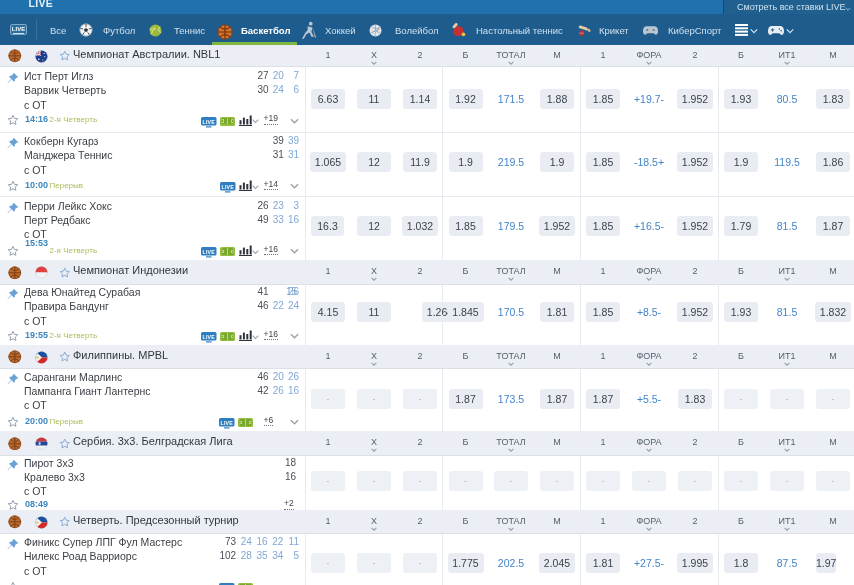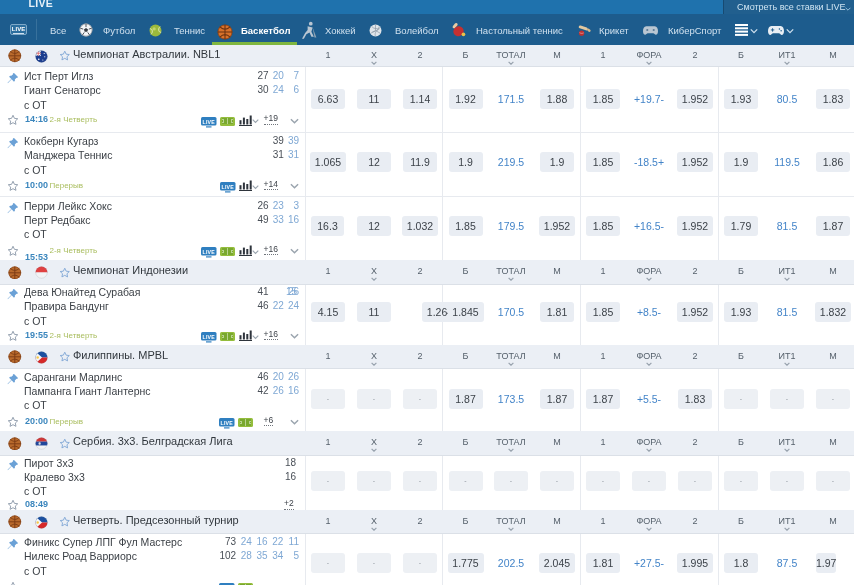--- a/index.html
+++ b/index.html
@@ -341,21 +341,21 @@
 <div class="collab" style="left:721px;top:515.5px">Б</div>
 <div class="collab" style="left:767px;top:515.5px">ИТ1</div>
 <svg style="position:absolute;left:784px;top:526.5px" width="6" height="4" viewBox="0 0 10 6">
     <path d="M1 1l4 4 4-4" fill="none" stroke="#98a2ad" stroke-width="2"></path>
   </svg>
 <div class="collab" style="left:813px;top:515.5px">М</div>
 <svg style="position:absolute;left:6.5px;top:72.0px" width="12" height="12" viewBox="0 0 24 24">
     <path d="M14 2l8 8-1.8 1.8-1.2-.4-3.4 3.4.3 2.5-2 2-4.6-4.6-6.8 7-1.5.6.6-1.5 7-6.8L4.2 9.4l2-2 2.5.3 3.4-3.4-.4-1.2z" fill="#6ba1d6"></path>
   </svg>
 <div class="team" style="top:70.0px">Ист Перт Иглз</div>
-<div class="team" style="top:84.3px">Гиант Сенаторс</div>
+<div class="team" style="top:84.3px">Варвик Четверть</div>
 <div class="team" style="top:98.6px">с ОТ</div>
 <div class="score sd" style="left:242.60000000000002px;top:70.0px">27</div>
 <div class="score sd" style="left:242.60000000000002px;top:84.3px">30</div>
 <div class="score sb" style="left:257.8px;top:70.0px">20</div>
 <div class="score sb" style="left:257.8px;top:84.3px">24</div>
 <div class="score sb" style="left:273.0px;top:70.0px">7</div>
 <div class="score sb" style="left:273.0px;top:84.3px">6</div>
 <svg style="position:absolute;left:6.5px;top:114.0px" width="12" height="12" viewBox="0 0 24 24">
     <path d="M12 2.5l2.9 6.2 6.6.8-4.9 4.6 1.3 6.6-5.9-3.3-5.9 3.3 1.3-6.6-4.9-4.6 6.6-.8z" fill="none" stroke="#95a1b0" stroke-width="2"></path>
   </svg>
@@ -452,21 +452,21 @@
 <div class="team" style="top:228.1px">с ОТ</div>
 <div class="score sd" style="left:242.60000000000002px;top:199.5px">26</div>
 <div class="score sd" style="left:242.60000000000002px;top:213.8px">49</div>
 <div class="score sb" style="left:257.8px;top:199.5px">23</div>
 <div class="score sb" style="left:257.8px;top:213.8px">33</div>
 <div class="score sb" style="left:273.0px;top:199.5px">3</div>
 <div class="score sb" style="left:273.0px;top:213.8px">16</div>
 <svg style="position:absolute;left:6.5px;top:244.5px" width="12" height="12" viewBox="0 0 24 24">
     <path d="M12 2.5l2.9 6.2 6.6.8-4.9 4.6 1.3 6.6-5.9-3.3-5.9 3.3 1.3-6.6-4.9-4.6 6.6-.8z" fill="none" stroke="#95a1b0" stroke-width="2"></path>
   </svg>
-<div class="time" style="left:25px;top:252px">15:53</div>
+<div class="time" style="left:25px;top:238px">15:53</div>
 <div class="status" style="left:49.5px;top:245.5px">2-я Четверть</div>
 <svg style="position:absolute;left:239px;top:245px" width="13" height="11" viewBox="0 0 13 11">
     <rect x="0.5" y="5.2" width="2" height="4.3" fill="#2e343c"></rect>
     <rect x="3.9" y="2.6" width="2" height="6.9" fill="#2e343c"></rect>
     <rect x="7.3" y="4" width="2" height="5.5" fill="#2e343c"></rect>
     <rect x="10.7" y="0.5" width="2" height="9" fill="#2e343c"></rect>
     <rect x="0" y="10" width="13" height="1.1" fill="#2e343c"></rect>
   </svg>
 <svg style="position:absolute;left:251.5px;top:248.5px" width="7" height="6" viewBox="0 0 10 6">
     <path d="M1 1l4 4 4-4" fill="none" stroke="#9aa4ae" stroke-width="1.6"></path>

